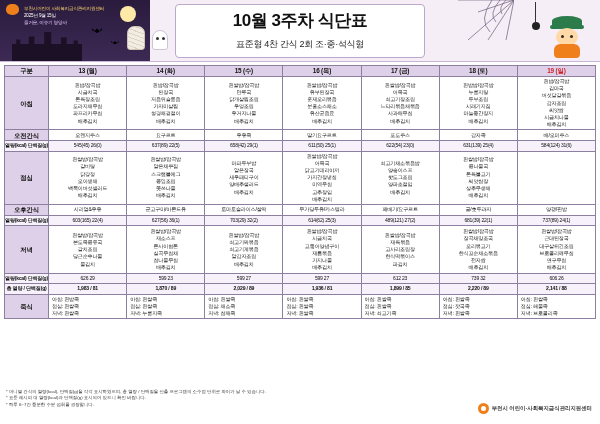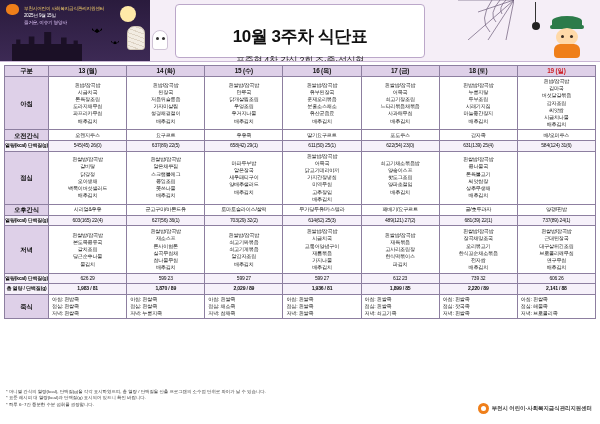--- a/index.html
+++ b/index.html
@@ -47,21 +47,21 @@
     position:absolute; left:24px; top:5px; width:124px;
     color:#ffffff; font-size:4.6px; line-height:7px; letter-spacing:-.2px;
   }
   .hdr-left-text .l1 { color:#ffd86b; }
   .hdr-left-text .l2 { color:#ffffff; }
   .hdr-left-text .l3 { color:#e5c9ff; }
 
   .title-box {
     position:absolute; left:175px; top:4px; width:250px; height:54px;
     background:#ffffff; border:1px solid #bba7c9; border-radius:4px;
-    text-align:center; padding-top:20px;
+    text-align:center; padding-top:4px;
   }
   .title-main { font-size:17px; font-weight:bold; color:#111; letter-spacing:-.5px; }
   .title-sub { font-size:9px; color:#222; margin-top:6px; letter-spacing:-.3px;text-align:center; }
 
   .web {
     position:absolute; right:86px; top:0; width:56px; height:40px;
   }
   .spider {
     position:absolute; right:60px; top:22px; width:8px; height:8px;
     background:#222; border-radius:50%;

